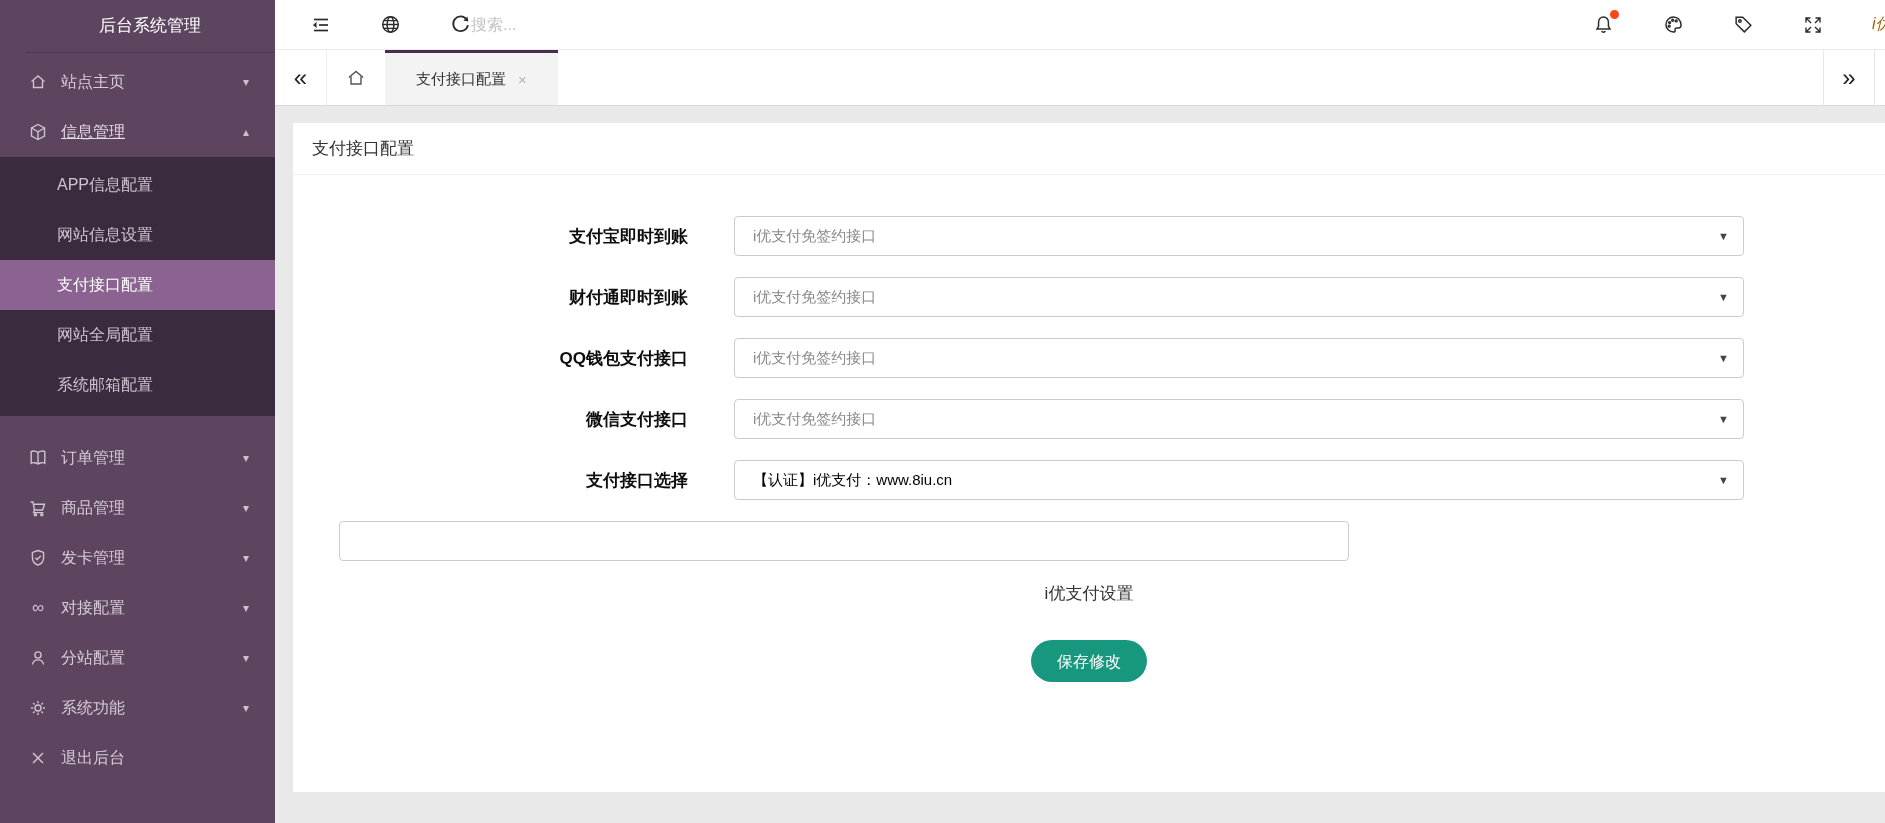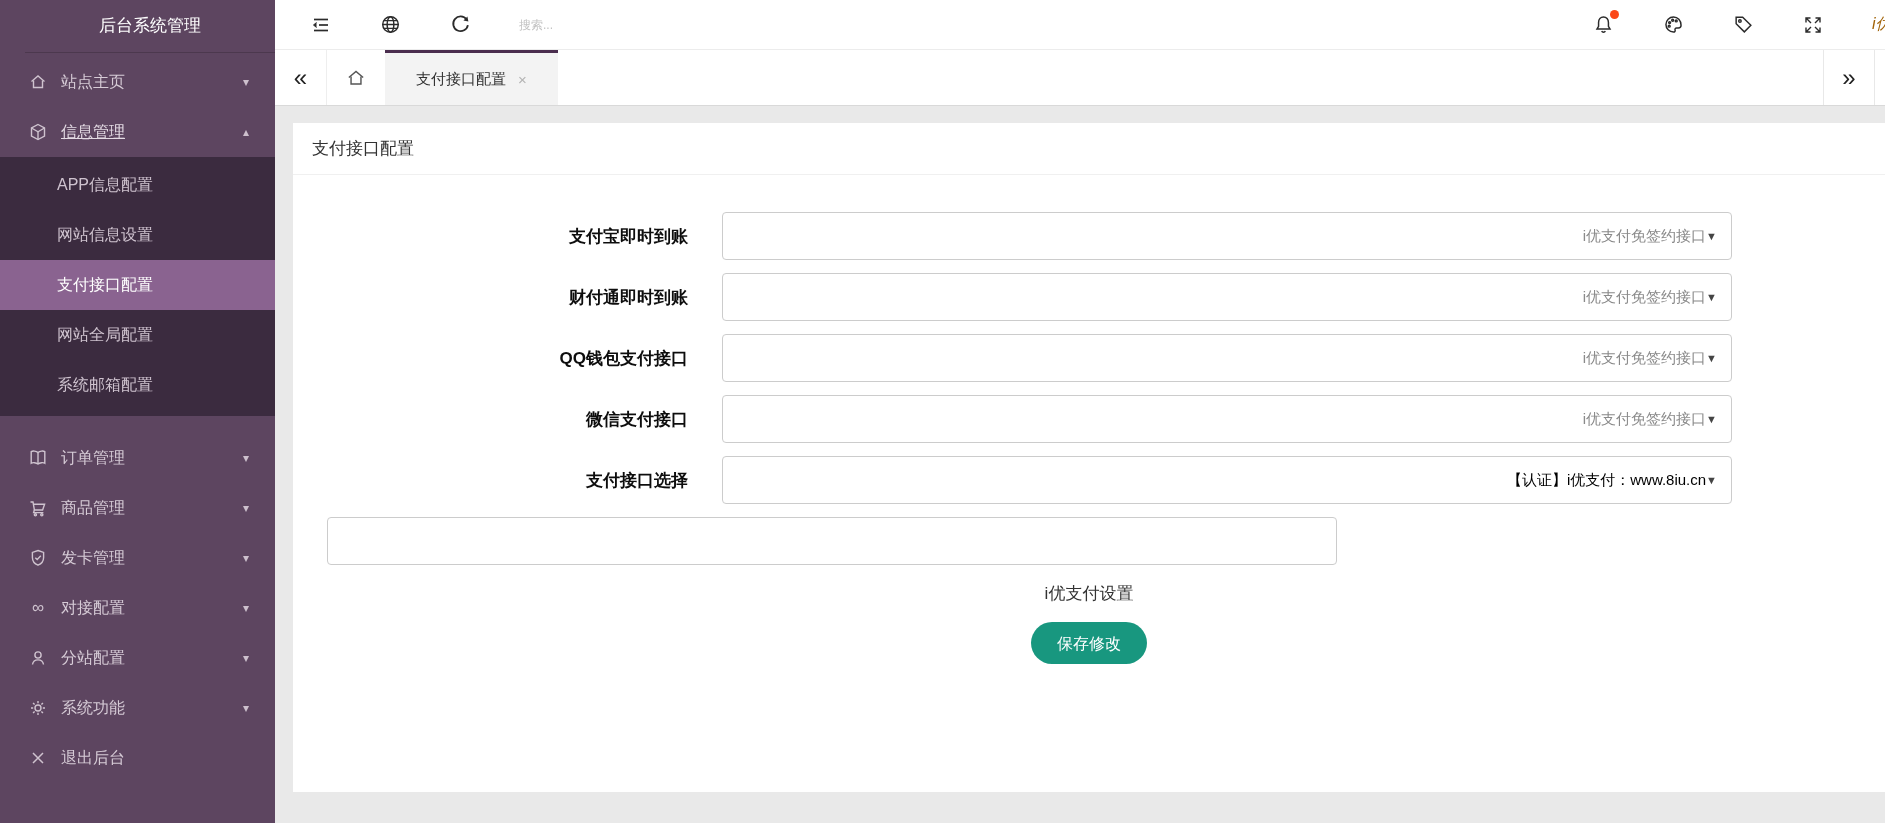--- a/index.html
+++ b/index.html
@@ -27,21 +27,21 @@
 
   
   .main { flex:1; display:flex; flex-direction:column; min-width:0; }
 
   
   .topbar { height:50px; background:#fff; display:flex; align-items:center;
     padding-left:34px; border-bottom:1px solid #ececec; overflow:hidden; }
   .icon-btn { width:22px; height:22px; display:flex; align-items:center; justify-content:center;
     color:#2b2b2b; cursor:pointer; flex:0 0 auto; }
   .icon-btn + .icon-btn { margin-left:48px; }
-  .search-input { margin-left:48px; border:none; outline:none; font-size:12px; width:260px;
+  .search-input { border:none; outline:none; font-size:16px; width:260px;
     color:#333; background:transparent; }
   .search-input::placeholder { color:#c3c3c3; }
   .topbar-right { margin-left:auto; display:flex; align-items:center; }
   .topbar-right .icon-btn { margin-left:0; margin-right:48px; position:relative; }
   .badge-dot { position:absolute; top:-4px; right:-5px; width:9px; height:9px;
     border-radius:50%; background:#fb4718; }
   .user-label { font-size:16px; color:#a16207; width:13px; overflow:hidden; white-space:nowrap;
     flex:0 0 auto; cursor:pointer;font-style:italic; }
 
   
@@ -61,29 +61,29 @@
 
   
   .content { flex:1; background:#e9e9e9; position:relative; }
   .card { position:absolute; left:18px; right:0; top:17px; height:669px; background:#fff; }
   .card-header { height:52px; line-height:52px; padding-left:19px; font-size:17px;
     color:#333; border-bottom:1px solid #f0f0f0; }
   .form { padding-top:41px; }
   .form-row { display:flex; align-items:center; height:40px; margin-bottom:21px; }
   .form-label { width:395px; text-align:right; font-weight:bold; font-size:17px;
     color:#0d0d0d; flex:0 0 auto; }
-  .ctrl { margin-left:34px; width:1010px; height:48px; border:1px solid #ccc;
-    border-radius:4px; background:#fff;text-align:right; }
+  .ctrl { margin-left:46px; width:1010px; height:40px; border:1px solid #ccc;
+    border-radius:4px; background:#fff; }
   .select-box { display:flex; align-items:center; padding:0 14px 0 18px; cursor:pointer; }
   .select-value { font-size:15px; color:#8a8a8a; flex:1; }
   .select-value.dark { color:#000000; }
   .select-arrow { font-size:11px; color:#444; }
   .text-input { padding:0 18px; font-size:15px; color:#333; outline:none; }
   .note { text-align:center; margin-top:2px; font-size:17px; color:#333; }
-  .save-btn { display:block; margin:17px auto 0; min-width:114px; height:42px; padding:12px 26px;
+  .save-btn { display:block; margin:35px auto 0; min-width:114px; height:42px; padding:12px 26px;
     border:none; border-radius:21px; background:#18977f; color:#fff; font-size:16px;
     cursor:pointer; font-family:"Liberation Sans", sans-serif; }
 </style>
 </head>
 <body>
 
 <div class="app">
 
   <aside class="sidebar">
     <div class="sidebar-header">后台系统管理</div>

